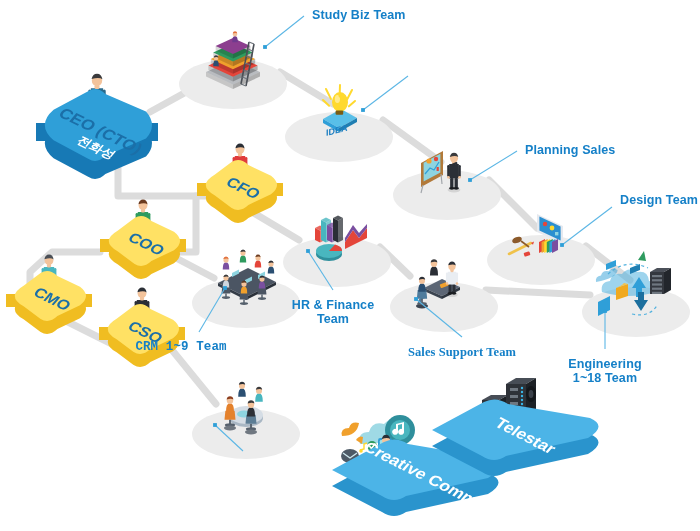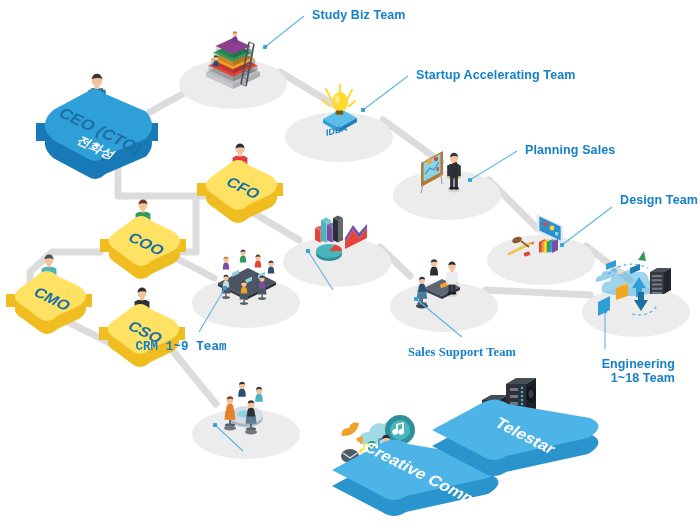--- a/index.html
+++ b/index.html
@@ -570,22 +570,23 @@
         </g>
         <g>
           <line x1="215" y1="425" x2="243" y2="451" stroke="#5bb6e5" stroke-width="1.1"></line>
           <rect x="213.1" y="423.1" width="3.8" height="3.8" fill="#2f9fd8"></rect>
         </g>
       </g>
   </svg>
 
   <div class="labels" id="labels">
       <div class="lbl" style="left: 312px; top: 8px;">Study Biz Team</div>
-      <div class="lbl" style="left: 416px; top: 68px;">Startup Accelerating Team</div>
       <div class="lbl" style="left: 525px; top: 143px;">Planning Sales</div>
       <div class="lbl" style="left: 620px; top: 193px;">Design Team</div>
-      <div class="lbl c" style="left: 535px; width: 140px; top: 357px; text-align: right;">Engineering
+      <div class="lbl c" style="left: 535px; width: 140px; top: 357px;">Engineering
 1~18 Team</div>
+      <div class="lbl c" style="left: 263px; width: 140px; top: 298px;">HR &amp; Finance
+Team</div>
       <div class="lbl c" style="left: 111px; width: 140px; top: 340px; font-family: Liberation Mono, monospace;">CRM 1~9 Team</div>
       <div class="lbl c" style="left: 392px; width: 140px; top: 345px; font-family: Liberation Serif, serif;">Sales Support Team</div>
     </div>
 
 </div>
 
 </body></html>

